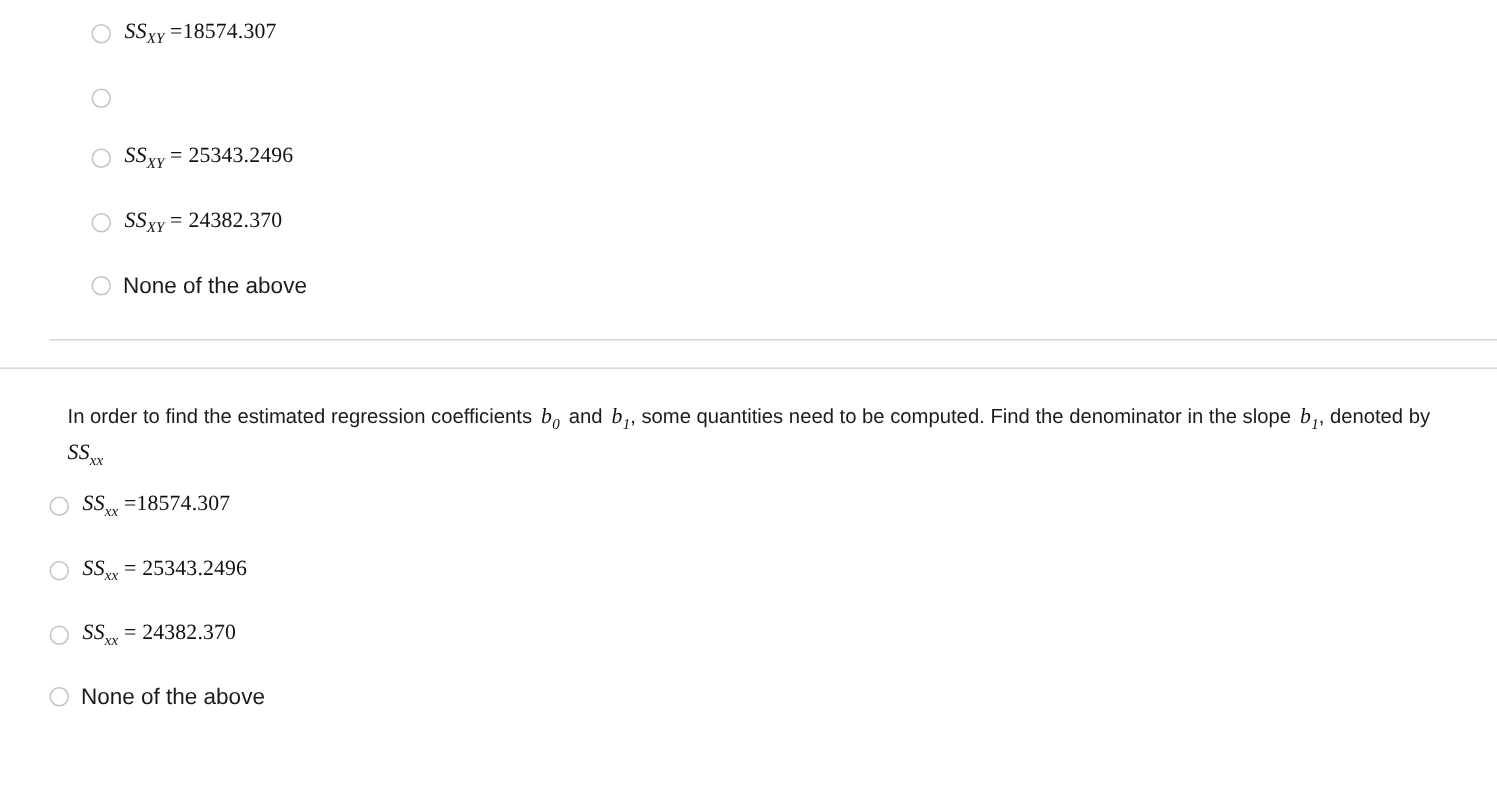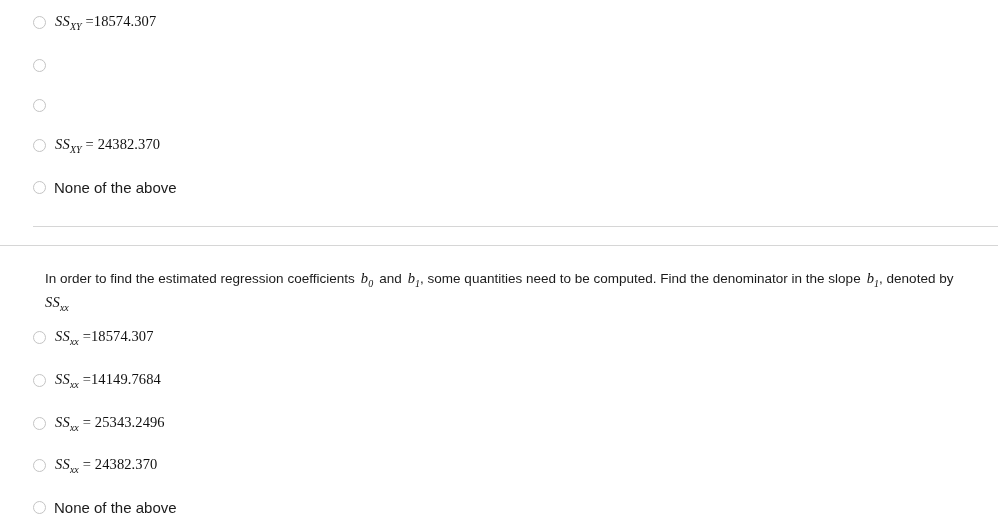--- a/index.html
+++ b/index.html
@@ -70,21 +70,21 @@
   
   .plain {
     font-family: "Liberation Sans", sans-serif;
     font-size: 15px;
     color: #1b1b1b;
   }
 
   
   #q1-options .option { margin-bottom: 24px; }
   #q1-options .option:last-child { margin-bottom: 0; }
-  #q1-options { position: absolute; left: 0; top: 13px; }
+  #q1-options { position: absolute; left: 0; top: 13px; padding-left: 28px; }
   #q1-options .option:last-child .radio { margin-top: 2px; }
   #q1-options .option:last-child .option-label { margin-left: 8px; }
 
   
   .divider-inset {
     position: absolute;
     left: 33px;
     right: 0;
     top: 226px;
     height: 1px;
@@ -145,20 +145,24 @@
       <span class="eq">=</span><span class="num">18574.307</span>
     </span>
   </li>
 
   <li class="option">
     <span class="radio"></span>
   </li>
 
   <li class="option">
     <span class="radio"></span>
+    <span class="option-label math">
+      <span>SS</span><span class="sub">XY</span>
+      <span class="eq">=</span> <span class="num">25343.2496</span>
+    </span>
   </li>
 
   <li class="option">
     <span class="radio"></span>
     <span class="option-label math">
       <span>SS</span><span class="sub">XY</span>
       <span class="eq">=</span> <span class="num">24382.370</span>
     </span>
   </li>
 
@@ -183,27 +187,20 @@
   <ul class="option-list" id="q2-options">
 
     <li class="option">
       <span class="radio"></span>
       <span class="option-label math">
         <span>SS</span><span class="sub">xx</span>
         <span class="eq">=</span><span class="num">18574.307</span>
       </span>
     </li>
 
-    <li class="option">
-      <span class="radio"></span>
-      <span class="option-label math">
-        <span>SS</span><span class="sub">xx</span>
-        <span class="eq">=</span><span class="num">14149.7684</span>
-      </span>
-    </li>
 
     <li class="option">
       <span class="radio"></span>
       <span class="option-label math">
         <span>SS</span><span class="sub">xx</span>
         <span class="eq">=</span> <span class="num">25343.2496</span>
       </span>
     </li>
 
     <li class="option">

